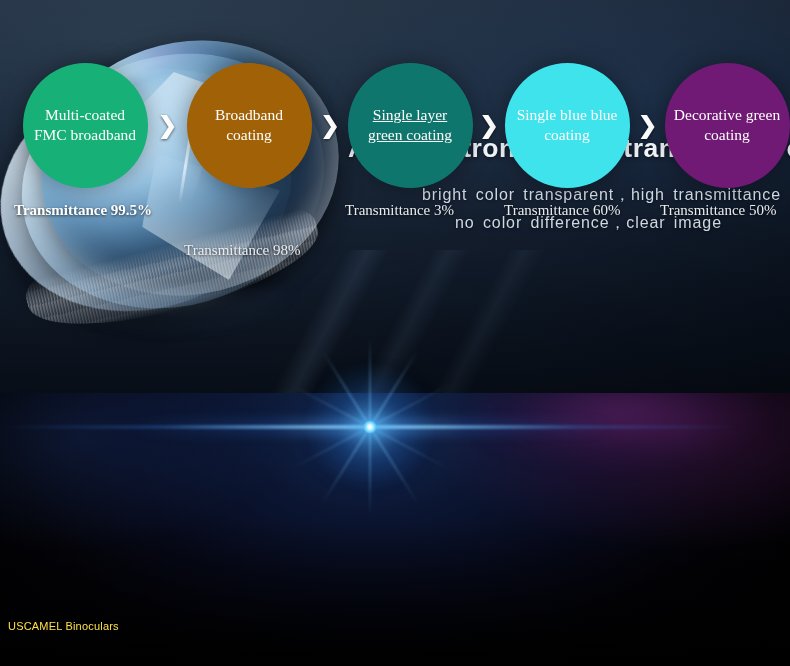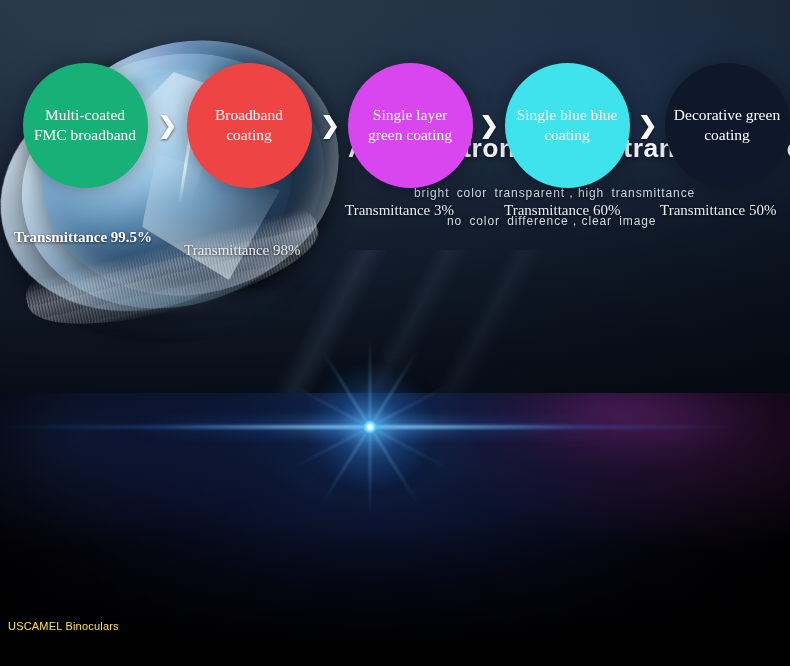--- a/index.html
+++ b/index.html
@@ -156,26 +156,27 @@
     font-size:26.5px;
     font-weight:700;
     letter-spacing:.5px;
     word-spacing:4px;
     white-space:nowrap;
     text-shadow:0 1px 4px rgba(0,0,0,.55);
   }
   .subline{
     position:absolute;
     color:#cfd9e4;
-    font-size:12px;
+    font-size:16px;
     font-weight:400;
     letter-spacing:.9px;
     word-spacing:3px;
     white-space:nowrap;
     text-shadow:0 1px 3px rgba(0,0,0,.5);
+    margin-left:8px;
   }
   .subline-1{ left:414px; top:185px; }
   .subline-2{ left:447px; top:213px; }
 
   
   .lower{
     position:absolute; left:0; top:393px;
     width:790px; height:273px;
     overflow:hidden;
     background:
@@ -327,36 +328,36 @@
     <div class="flare-ray ray-1"></div>
     <div class="flare-streak-h"></div>
     <div class="flare-core"></div>
   </div>
 
   <div class="flow" id="flow-layer">
       <div class="step" style="left: 10.5px; top: 62.5px; background: rgb(23, 176, 119);">
         <span class="step-label">Multi-coated FMC broadband</span>
       </div>
       <div class="chevron" style="left: 146px; top: 113px;">❯</div>
-      <div class="caption primary" style="left: 2px; top: 202px; margin-top: 27px;">Transmittance 99.5%</div>
-      <div class="step" style="left: 174.5px; top: 62.5px; background: #ef4444;">
+      <div class="caption primary" style="left: 2px; top: 202px;">Transmittance 99.5%</div>
+      <div class="step" style="left: 174.5px; top: 62.5px; background: #a16207;">
         <span class="step-label">Broadband coating</span>
       </div>
       <div class="chevron" style="left: 308.5px; top: 113px;">❯</div>
       <div class="caption" style="left: 172px; top: 202px; margin-top: 40px;">Transmittance 98%</div>
-      <div class="step" style="left: 335.5px; top: 62.5px; background: #d946ef;">
+      <div class="step" style="left: 335.5px; top: 62.5px; background: #0f766e; text-decoration: underline;">
         <span class="step-label">Single layer green coating</span>
       </div>
       <div class="chevron" style="left: 467.5px; top: 113px;">❯</div>
       <div class="caption" style="left: 333px; top: 202px;">Transmittance 3%</div>
       <div class="step" style="left: 492.5px; top: 62.5px; background: rgb(63, 227, 236);">
         <span class="step-label">Single blue blue coating</span>
       </div>
       <div class="chevron" style="left: 626px; top: 113px;">❯</div>
       <div class="caption" style="left: 492px; top: 202px;">Transmittance 60%</div>
-      <div class="step" style="left: 652.5px; top: 62.5px; background: #0f172a;">
+      <div class="step" style="left: 652.5px; top: 62.5px; background: #701a75;">
         <span class="step-label">Decorative green coating</span>
       </div>
       <div class="caption" style="left: 648px; top: 202px;">Transmittance 50%</div>
     </div>
 
   <div class="brand">USCAMEL Binoculars</div>
 </div>
 
 </body></html>

